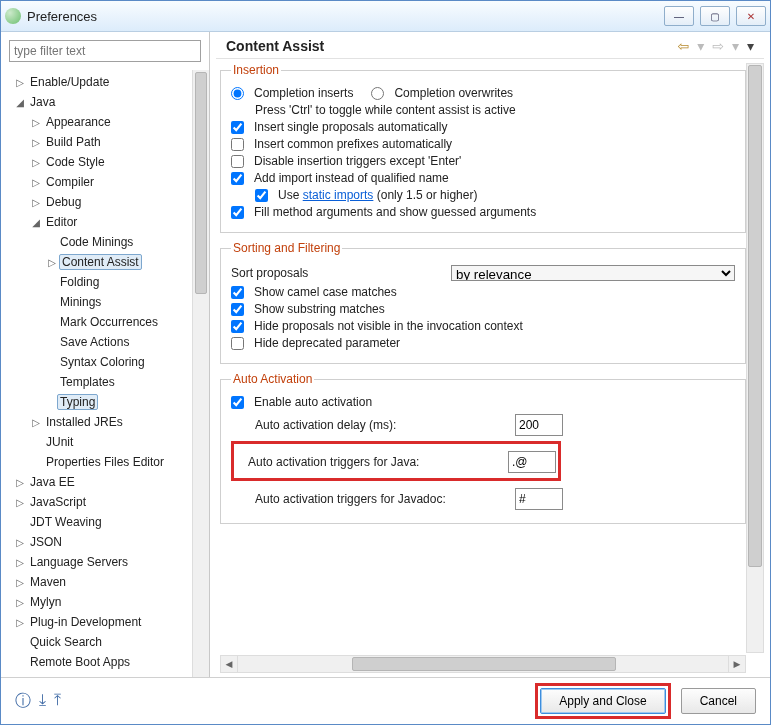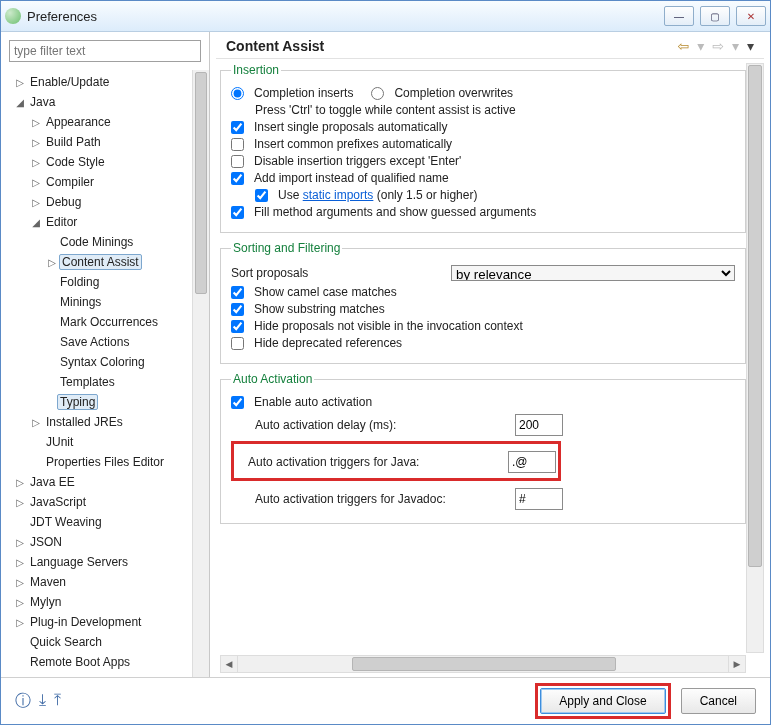--- a/index.html
+++ b/index.html
@@ -22,21 +22,21 @@
 .node .lbl{padding:0 3px}
 .node.sel .lbl{border:1px solid #7da7ce;background:#e0ecf7;padding:0 2px;border-radius:2px}
 .right{flex:1;display:flex;flex-direction:column;min-width:0}
 .r-head{display:flex;align-items:center;padding:6px 10px 4px;border-bottom:1px solid #e2e2e2;margin:0 6px}
 .r-head .h-title{font-size:14px;font-weight:bold;flex:1}
 .navicons{display:flex;gap:8px;align-items:center;color:#b78a2d;font-size:14px}
 .navicons .dim{color:#bbb}
 .r-body{flex:1;overflow:hidden;position:relative;padding:4px 8px 0 8px}
 .r-body-inner{position:absolute;inset:4px 24px 24px 10px;overflow:hidden}
 fieldset{border:1px solid #cfcfcf;margin:0 0 8px 0;padding:6px 10px 10px}
-legend{font-size:12px;color:#15803d;padding:0 2px}
+legend{font-size:12px;color:#c2410c;padding:0 2px}
 .row{display:flex;align-items:center;margin:3px 0;gap:6px}
 .row.ind{margin-left:24px}
 input[type=checkbox],input[type=radio]{margin:0 4px 0 0}
 .link{color:#0a5fd7;text-decoration:underline;cursor:pointer}
 .field{display:flex;align-items:center;margin:5px 0 3px 24px;gap:20px}
 .field label{width:240px}
 .field input[type=text]{width:40px;height:18px;border:1px solid #8a8a8a;padding:1px 3px;font-size:12px}
 .sort-row{display:flex;align-items:center;margin:4px 0}
 .sort-row .s-label{width:220px}
 .sort-row select{flex:1;height:16px;border:1px solid #8a8a8a;background:#f6f6f6}
@@ -252,21 +252,21 @@
             <div class="row">
                 <input type="checkbox" checked="" style="">
                 <span>Show substring matches</span>
               </div>
             <div class="row">
                 <input type="checkbox" checked="" style="">
                 <span>Hide proposals not visible in the invocation context</span>
               </div>
             <div class="row">
                 <input type="checkbox" style="">
-                <span>Hide deprecated references</span>
+                <span>Hide deprecated parameter</span>
               </div>
           </fieldset>
 
           <fieldset>
             <legend>Auto Activation</legend>
             <div class="row">
                 <input type="checkbox" checked="" style="">
                 <span>Enable auto activation</span>
               </div>
             <div class="field">

